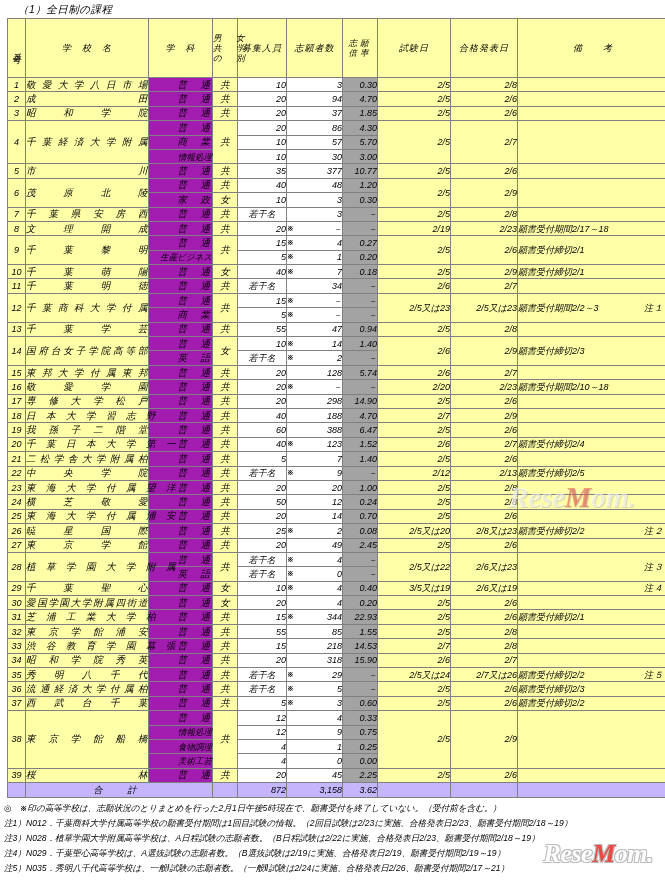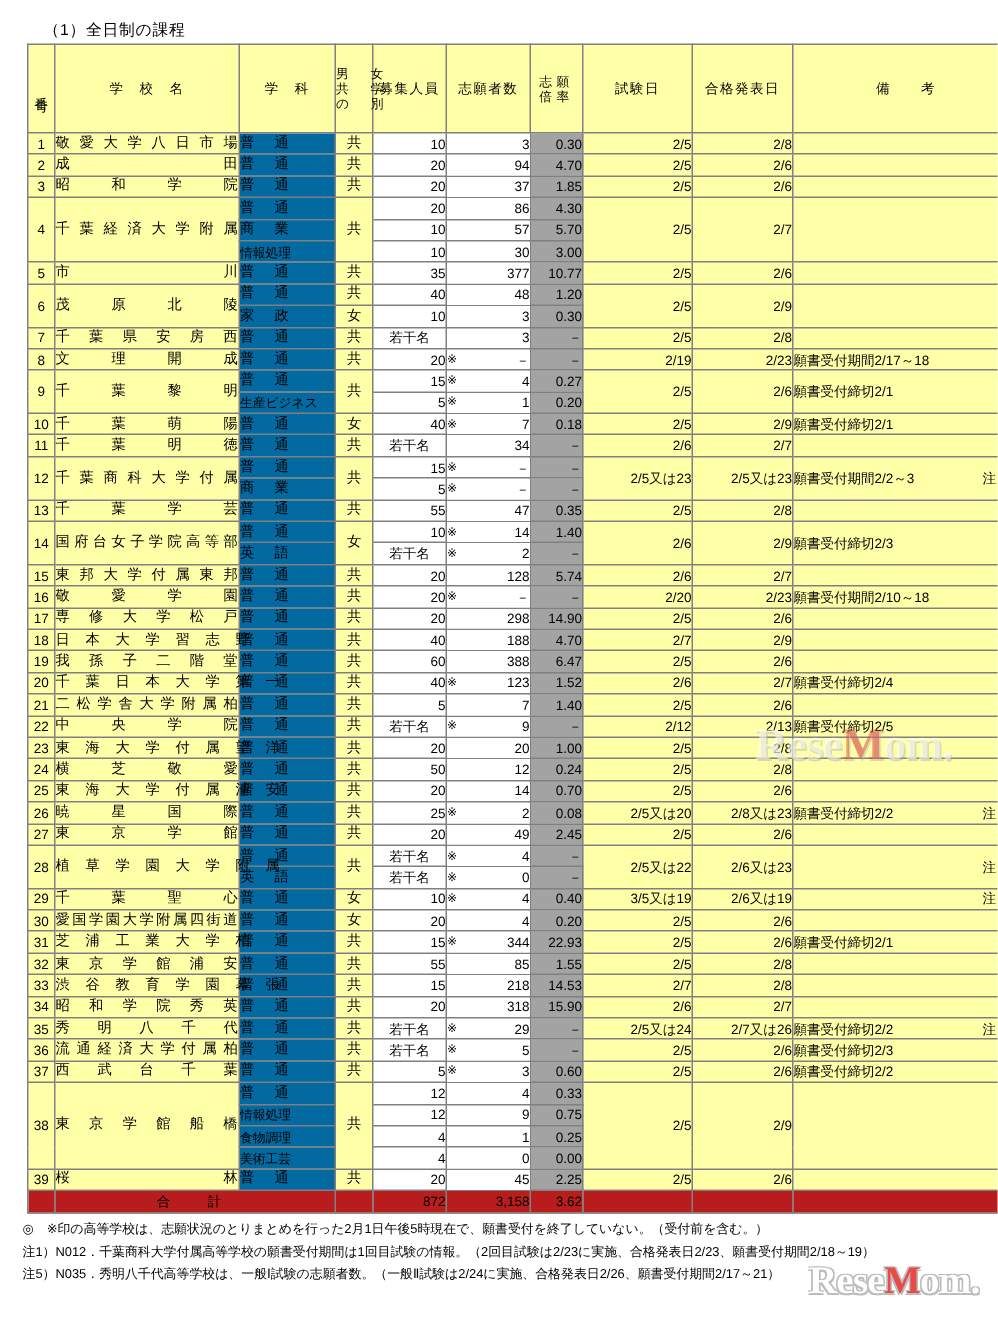--- a/index.html
+++ b/index.html
@@ -13,21 +13,22 @@
     font-family: "Liberation Sans", "DejaVu Sans", sans-serif;
     color: #000000;
     overflow: hidden;
     position: relative;
   }
   #page {
     width: 665px;
     height: 885px;
     position: relative;
     box-sizing: border-box;
-    padding: 11px;
+    padding: 0;
+    font-style: italic;
   }
   .caption {
     font-size: 10.5px;
     padding: 3px 0 3px 18px;
     letter-spacing: 0.5px;
     line-height: 12px;
   }
   table.grid {
     border-collapse: collapse;
     table-layout: fixed;
@@ -86,22 +87,22 @@
     font-size: 9.5px;
     padding: 0 2px;
     letter-spacing: 0.5px;
   }
   td.c-school .spread {
     display: flex;
     justify-content: space-between;
     width: 100%;
   }
   td.c-dept {
-    background: #0369a1;
-    text-align: left;
+    background: #a21caf;
+    text-align: right;
     font-size: 9.5px;
     letter-spacing: 2px;
   }
   td.c-dept.tight { letter-spacing: 0px; font-size: 8.5px; }
   td.c-gender {
     background: #ffffa8;
     text-align: center;
     font-size: 9.5px;
   }
   td.c-quota {
@@ -142,21 +143,21 @@
     padding: 0 3px;
   }
   td.c-remark .rowflex {
     display: flex;
     justify-content: space-between;
     align-items: center;
   }
   td.c-remark .note { padding-right: 4px; letter-spacing: 1px; }
   tr.data-row td { height: 13.4px; }
   tr.total-row td {
-    background: #b91c1c;
+    background: #c4b5fd;
     height: 14px;
     font-size: 9px;
   }
   td.t-label {
     background: #ffffff;
     text-align: center;
     letter-spacing: 8px;
     font-size: 9.5px;
   }
   td.t-num { text-align: right; padding-right: 4px; background:#ffffff;}
@@ -691,21 +692,21 @@
           </td>
           <td class="c-dept">普　通</td>
           <td class="c-gender">共</td>
           <td class="c-quota">55</td>
           <td class="c-apps">
             <span class="row">
               <span class="mk"></span>
               <span class="num">47</span>
             </span>
           </td>
-          <td class="c-ratio">0.35</td>
+          <td class="c-ratio">0.94</td>
           <td class="c-exam">2/5</td>
           <td class="c-result">2/8</td>
           <td class="c-remark">
             <span class="rowflex">
               <span></span>
               <span class="note"></span>
             </span>
           </td>
         </tr>
         <tr class="data-row">
@@ -1714,20 +1715,22 @@
         <td class="t-blank"></td>
         <td class="t-blank"></td>
         <td class="t-blank"></td>
       </tr>
     </tfoot>
   </table>
 
   <div class="footnotes" id="footnotes">
       <div>◎　※印の高等学校は、志願状況のとりまとめを行った2月1日午後5時現在で、願書受付を終了していない。（受付前を含む。）</div>
       <div>注1）N012．千葉商科大学付属高等学校の願書受付期間は1回目試験の情報。（2回目試験は2/23に実施、合格発表日2/23、願書受付期間2/18～19）</div>
+      <div>注3）N028．植草学園大学附属高等学校は、A日程試験の志願者数。（B日程試験は2/22に実施、合格発表日2/23、願書受付期間2/18～19）</div>
+      <div>注4）N029．千葉聖心高等学校は、A選抜試験の志願者数。（B選抜試験は2/19に実施、合格発表日2/19、願書受付期間2/19～19）</div>
       <div>注5）N035．秀明八千代高等学校は、一般Ⅰ試験の志願者数。（一般Ⅱ試験は2/24に実施、合格発表日2/26、願書受付期間2/17～21）</div>
     </div>
 
   <div class="wm-text">
     <span>Rese</span><span class="red">M</span><span>om.</span>
   </div>
   <div class="wm-mid">
     <span>Rese</span><span class="red">M</span><span>om.</span>
   </div>
 

